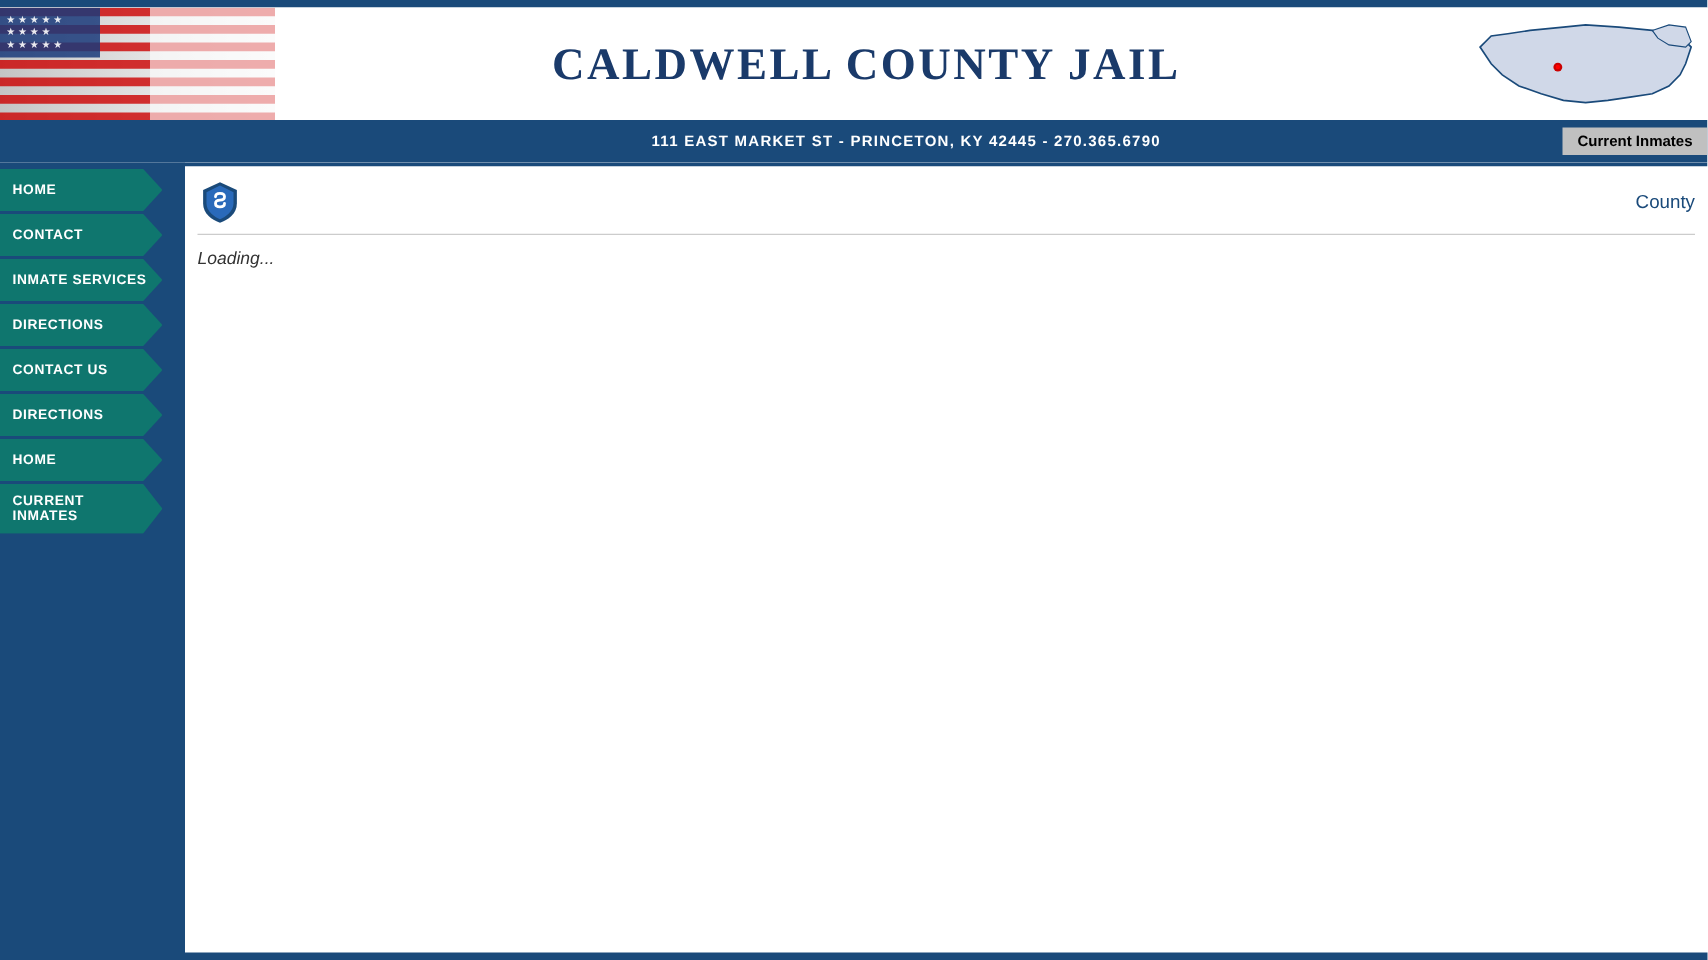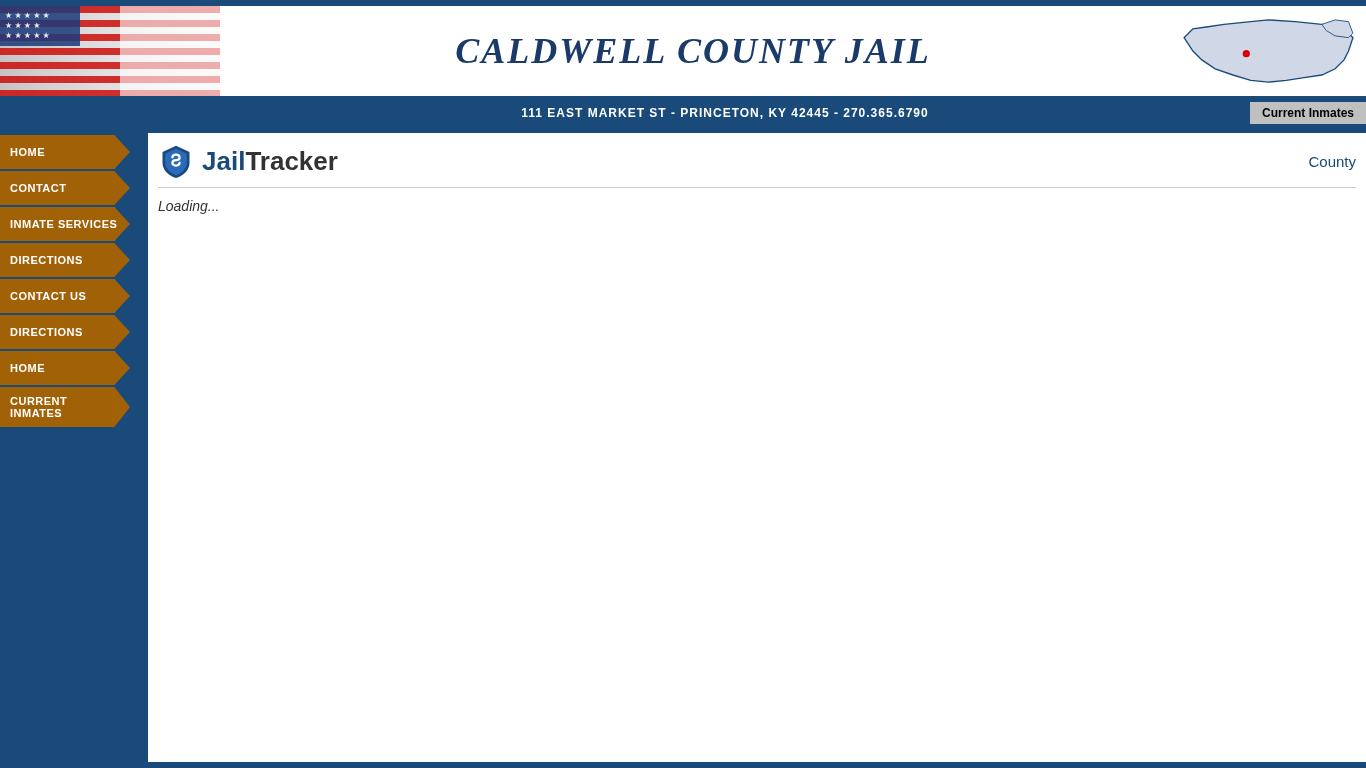--- a/index.html
+++ b/index.html
@@ -34,21 +34,20 @@
     .header-title {
       flex: 1;
       text-align: center;
       font-family: Georgia, 'Times New Roman', serif;
       font-size: 36px;
       font-weight: bold;
       color: #1a3a6a;
       letter-spacing: 2px;
       text-transform: uppercase;
       font-variant: small-caps;
-      font-style: italic;
     }
 
     .header-map {
       width: 200px;
       height: 90px;
       flex-shrink: 0;
       display: flex;
       align-items: center;
       justify-content: flex-end;
       padding-right: 5px;
@@ -108,21 +107,21 @@
     .nav-item {
       display: flex;
       align-items: center;
       position: relative;
       margin-bottom: 2px;
       cursor: pointer;
       text-decoration: none;
     }
 
     .nav-item-bg {
-      background: #a16207;
+      background: #0f766e;
       width: 130px;
       padding: 8px 8px 8px 10px;
       color: #fff;
       font-size: 11px;
       font-weight: bold;
       letter-spacing: 0.5px;
       position: relative;
       clip-path: polygon(0 0, 88% 0, 100% 50%, 88% 100%, 0 100%);
       min-height: 34px;
       display: flex;
@@ -286,23 +285,20 @@
 
     <div class="jailtracker-header">
       <div class="jailtracker-logo">
 
         <svg class="jt-shield" viewBox="0 0 40 40" xmlns="http://www.w3.org/2000/svg">
           <path d="M20,3 L35,10 L35,22 C35,31 27,37 20,39 C13,37 5,31 5,22 L5,10 Z" fill="#1a4a7a"></path>
           <path d="M20,6 L32,12 L32,22 C32,29 25,34 20,36 C15,34 8,29 8,22 L8,12 Z" fill="#2a6aba"></path>
 
           <path d="M16,16 Q16,13 20,13 Q24,13 24,16 Q24,19 20,19 Q16,19 16,22 Q16,25 20,25 Q24,25 24,22" fill="none" stroke="white" stroke-width="2.5" stroke-linecap="round"></path>
         </svg>
-        <span class="jt-text">
-          <span class="jail" style="color:#1a4a7a;font-weight:bold;font-size:26px;">Jail</span><span class="tracker" style="font-weight:bold;font-size:26px;color:#333;">Tracker</span>
-        </span>
       </div>
       <a class="login-link">County</a>
     </div>
 
     <div class="loading-text">Loading...</div>
   </div>
 
 </div>
 
 <div class="bottom-bar"></div>

